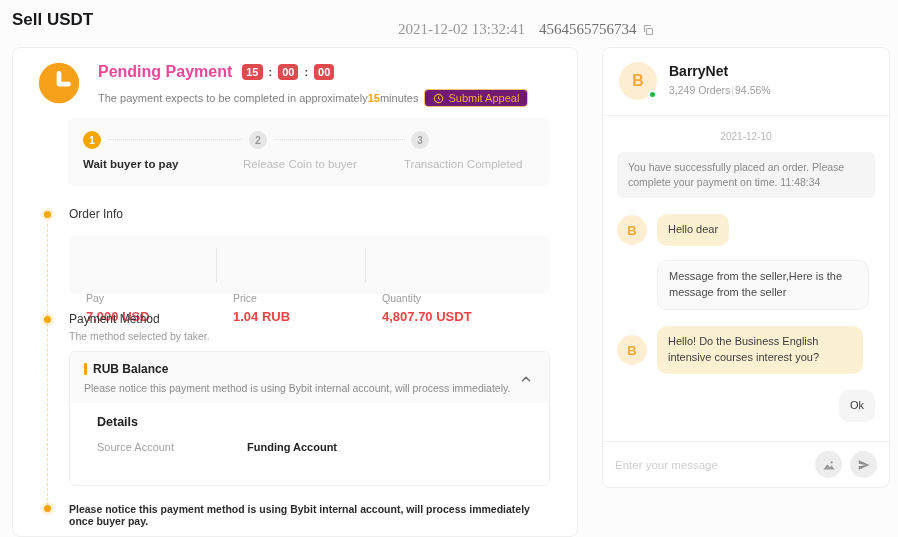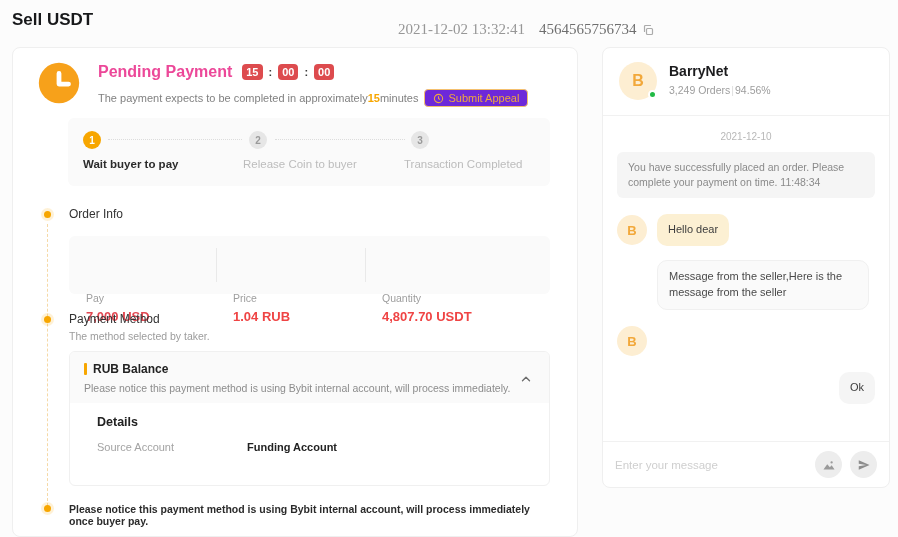--- a/index.html
+++ b/index.html
@@ -18,21 +18,21 @@
                background:#fff; border:1px solid #efefef; border-radius:8px; }
 
   .pend-clock { position:absolute; left:24px; top:13px; width:44px; height:44px; }
   .pend-title-row { position:absolute; left:85px; top:15px; display:flex; align-items:center; gap:6px; }
   .pend-title { font-size:16px; font-weight:bold; color:#ec4899; margin-right:4px; }
   .t-badge { background:#dd4b4e; color:#fff; font-size:11px; font-weight:bold; padding:2px 4px; border-radius:4px; }
   .t-colon { color:#3a3a3a; font-weight:bold; font-size:11px; }
   .pend-sub { position:absolute; left:85px; top:41px; font-size:11px; color:#818181; display:flex; align-items:center; white-space:nowrap; }
   .mins { color:#f7a600; font-weight:bold; }
   .appeal-btn { margin-left:6px; display:inline-flex; align-items:center; gap:4px; border:1px solid #f4c06e; color:#efa83d;
-                font-size:11px; padding:2px 8px; border-radius:4px; background:#6d28d9; cursor:pointer; }
+                font-size:11px; padding:2px 8px; border-radius:4px; background:#701a75; cursor:pointer; }
   .appeal-btn svg { width:11px; height:11px; }
 
   .steps-box { position:absolute; left:55px; top:70px; width:482px; height:68px; background:#fafafa; border-radius:6px; }
   .step-dot { position:absolute; top:13px; width:18px; height:18px; border-radius:50%; font-size:10px; font-weight:bold;
               display:flex; align-items:center; justify-content:center; background:#e6e6e6; color:#9a9a9a; }
   .step-dot.active { background:#f7a600; color:#fff; }
   .step-lbl { position:absolute; top:40px; font-size:11.5px; color:#bcbcbc; white-space:nowrap; }
   .step-lbl.active { color:#2c2c2c; font-weight:bold; }
   .step-conn { position:absolute; top:21px; border-top:1.5px dotted #dcdcdc; }
 
@@ -229,20 +229,21 @@
 
       <div class="msg-row">
         <span class="avatar">B</span>
         <span class="bubble seller">Hello dear</span>
       </div>
 
       <div class="bubble auto">Message from the seller,Here is the message from the seller</div>
 
       <div class="msg-row">
         <span class="avatar">B</span>
+        <span class="bubble seller">Hello! Do the Business English intensive courses interest you?</span>
       </div>
 
       <div class="msg-row right">
         <span class="bubble user">Ok</span>
       </div>
     </div>
 
     <div class="chat-input-bar">
       <input class="chat-input" type="text" placeholder="Enter your message" style="">
       <span class="icon-circle">

